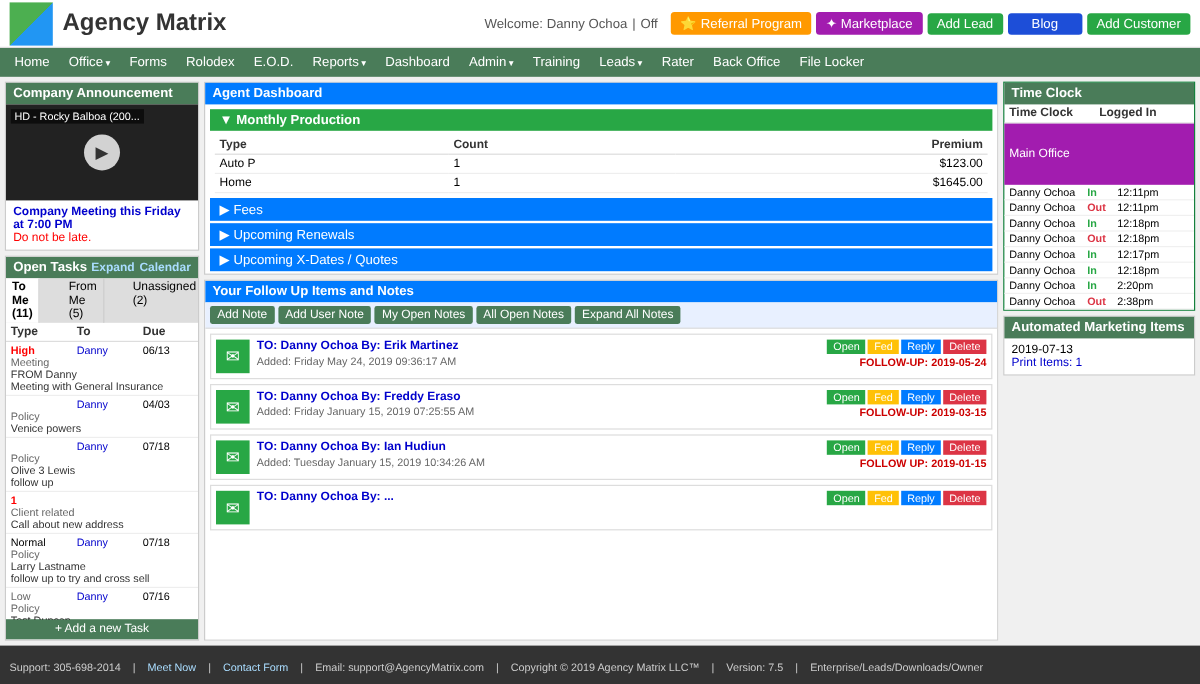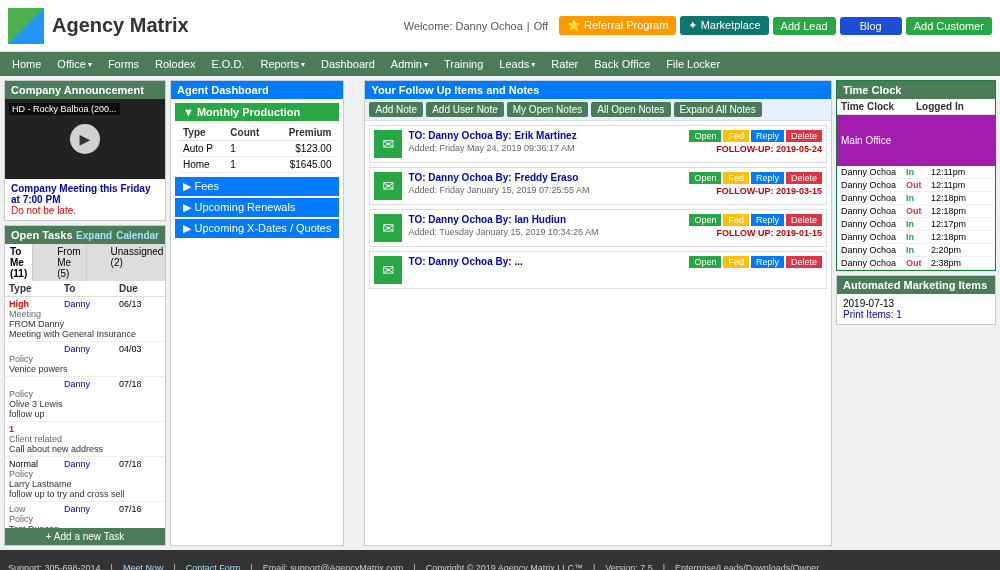--- a/index.html
+++ b/index.html
@@ -1,25 +1,25 @@
 <!DOCTYPE html>
 <html><head>
   <meta charset="utf-8">
   <style>
     * { box-sizing: border-box; margin: 0; padding: 0; }
     body { font-family: Arial, sans-serif; font-size: 11px; background: #f0f0f0; width: 1000px; height: 570px; overflow: hidden; }
 
     
-    #header { background: #fff; display: flex; align-items: center; justify-content: space-between; padding: 4px 8px; border-bottom: 1px solid #ddd; height: 52px; }
+    #header { background: #fff; display: flex; align-items: center; justify-content: space-between; padding: 4px 8px; border-bottom: 1px solid #ddd; height: 40px; }
     #header-left { display: flex; align-items: center; gap: 8px; }
     #logo-box { width: 36px; height: 36px; background: linear-gradient(135deg, #4caf50 50%, #2196f3 50%); display: flex; align-items: center; justify-content: center; }
     #app-title { font-size: 20px; font-weight: bold; color: #333; }
     #header-right { display: flex; align-items: center; gap: 4px; font-size: 11px; color: #555; }
     .btn-orange { background: #f90; color: #fff; border: none; padding: 3px 8px; border-radius: 3px; cursor: pointer; font-size: 11px; }
-    .btn-teal { background: #0f766e; color: #fff; border: none; padding: 3px 8px; border-radius: 3px; cursor: pointer; font-size: 11px; }
+    .btn-teal { background: #a21caf; color: #fff; border: none; padding: 3px 8px; border-radius: 3px; cursor: pointer; font-size: 11px; }
     .btn-green { background: #28a745; color: #fff; border: none; padding: 3px 8px; border-radius: 3px; cursor: pointer; font-size: 11px; }
     .btn-blue { background: #1d4ed8; color: #fff; border: none; padding: 3px 20px; border-radius: 3px; cursor: pointer; font-size: 11px; }
 
     
     #nav { background: #4a7c59; display: flex; align-items: center; padding: 0 4px; height: 24px; }
     .nav-item { color: #fff; font-size: 11px; padding: 3px 8px; cursor: pointer; display: flex; align-items: center; gap: 2px; white-space: nowrap; }
     .nav-arrow { font-size: 8px; }
 
     
     #main { display: flex; gap: 4px; padding: 4px; height: calc(570px - 52px - 24px - 20px); overflow: hidden; }
@@ -51,21 +51,21 @@
     .task-row1 { display: grid; grid-template-columns: 55px 55px 55px; }
     .task-priority-high { color: red; font-weight: bold; }
     .task-priority-low { color: #666; }
     .task-type { font-size: 9px; color: #666; }
     .task-desc { font-size: 9px; color: #333; white-space: nowrap; overflow: hidden; text-overflow: ellipsis; }
     .task-name { font-size: 9px; color: #0000cc; }
     .tasks-body { overflow-y: auto; flex: 1; }
     .add-task-btn { text-align: center; padding: 3px; background: #4a7c59; color: #fff; font-size: 10px; cursor: pointer; }
 
     
-    #center-panel { flex: 1; display: flex; flex-direction: row; gap: 20px; overflow: hidden; }
+    #center-panel { flex: 1; display: flex; flex-direction: column; gap: 4px; overflow: hidden; }
     
     
     #agent-dashboard { background: #fff; border: 1px solid #ccc; }
     .section-header-blue { background: #007bff; color: #fff; padding: 3px 6px; font-size: 11px; font-weight: bold; }
     .section-header-green { background: #28a745; color: #fff; padding: 3px 8px; font-size: 11px; font-weight: bold; cursor: pointer; display: flex; align-items: center; gap: 4px; margin: 4px; }
     
     
     .prod-table { width: 100%; border-collapse: collapse; font-size: 10px; margin: 4px 8px; width: calc(100% - 16px); }
     .prod-table th { text-align: left; padding: 2px 4px; color: #333; font-weight: bold; border-bottom: 1px solid #ddd; }
     .prod-table td { padding: 2px 4px; border-bottom: 1px solid #eee; }

